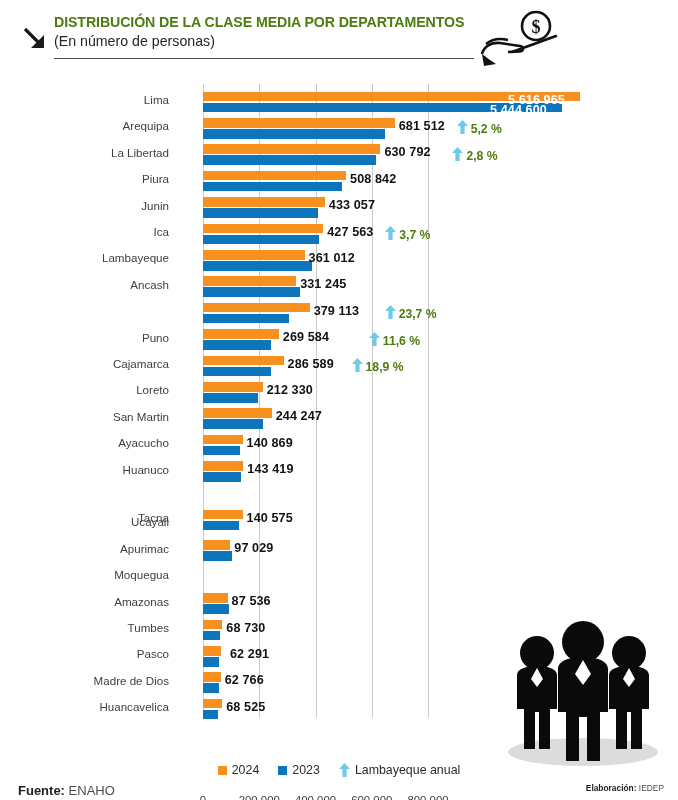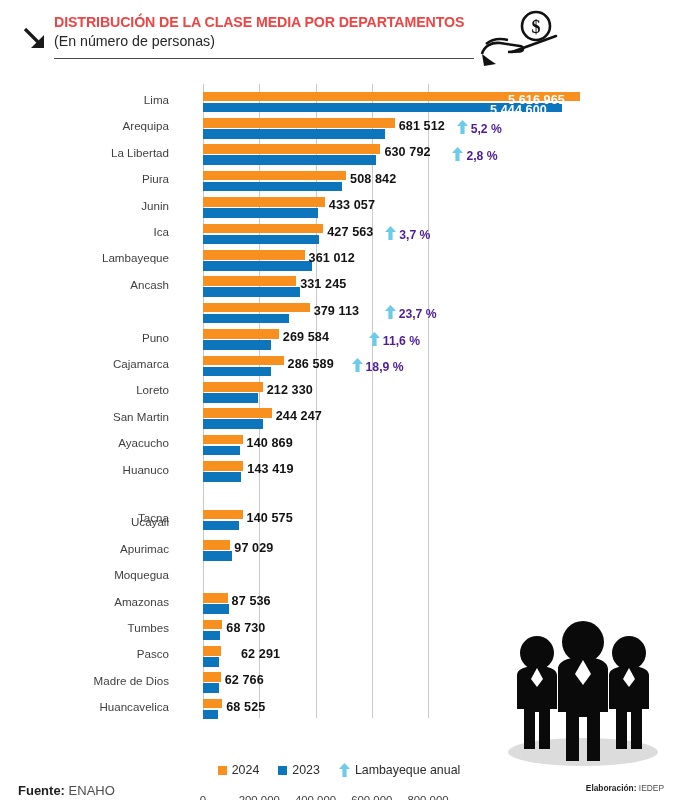--- a/index.html
+++ b/index.html
@@ -30,21 +30,21 @@
     width: 34px;
     height: 34px;
   }
   #title {
     position: absolute;
     left: 54px;
     top: 14px;
     font-size: 14.2px;
     font-weight: bold;
     letter-spacing: -0.1px;
-    color: #ef4444;
+    color: #4d7c0f;
     white-space: nowrap;
   }
   #subtitle {
     position: absolute;
     left: 54px;
     top: 33px;
     font-size: 14.2px;
     color: #262626;
     white-space: nowrap;
   }
@@ -142,21 +142,21 @@
   }
   .value-label.inside-blue {
     top: 11.5px;
     color: #ffffff;
   }
   .growth {
     position: absolute;
     top: 3px;
     font-size: 12.2px;
     font-weight: bold;
-    color: #4c1d95;
+    color: #4d7c0f;
     white-space: nowrap;
   }
   .growth .arrow {
     display: inline-block;
     vertical-align: -1px;
     margin-right: 3px;
   }
 
   
   #axis {
@@ -452,21 +452,21 @@
             <div class="bar bar-2024" style="width: 19.3303px; background: rgb(247, 144, 30);"></div>
             <div class="bar bar-2023" style="width: 17.3812px; background: rgb(13, 117, 188);"></div>
             <div class="value-label" style="left: 23.3303px;">68 730</div>
           </div>
         </div>
         <div class="row" style="top: 560.4px; left: -203px;">
           <div class="cat-label" style="left: 0px; right: auto;">Pasco</div>
           <div class="bars">
             <div class="bar bar-2024" style="width: 17.5193px; background: rgb(247, 144, 30);"></div>
             <div class="bar bar-2023" style="width: 15.6656px; background: rgb(13, 117, 188);"></div>
-            <div class="value-label" style="left: 38px;">62 291</div>
+            <div class="value-label" style="left: 27px;">62 291</div>
           </div>
         </div>
         <div class="row" style="top: 586.8px; left: -203px; padding-left: 37px;">
           <div class="cat-label" style="left: 0px; right: auto;">Madre de Dios</div>
           <div class="bars">
             <div class="bar bar-2024" style="width: 17.6529px; background: rgb(247, 144, 30);"></div>
             <div class="bar bar-2023" style="width: 15.6094px; background: rgb(13, 117, 188);"></div>
             <div class="value-label" style="left: 21.6529px;">62 766</div>
           </div>
         </div>

